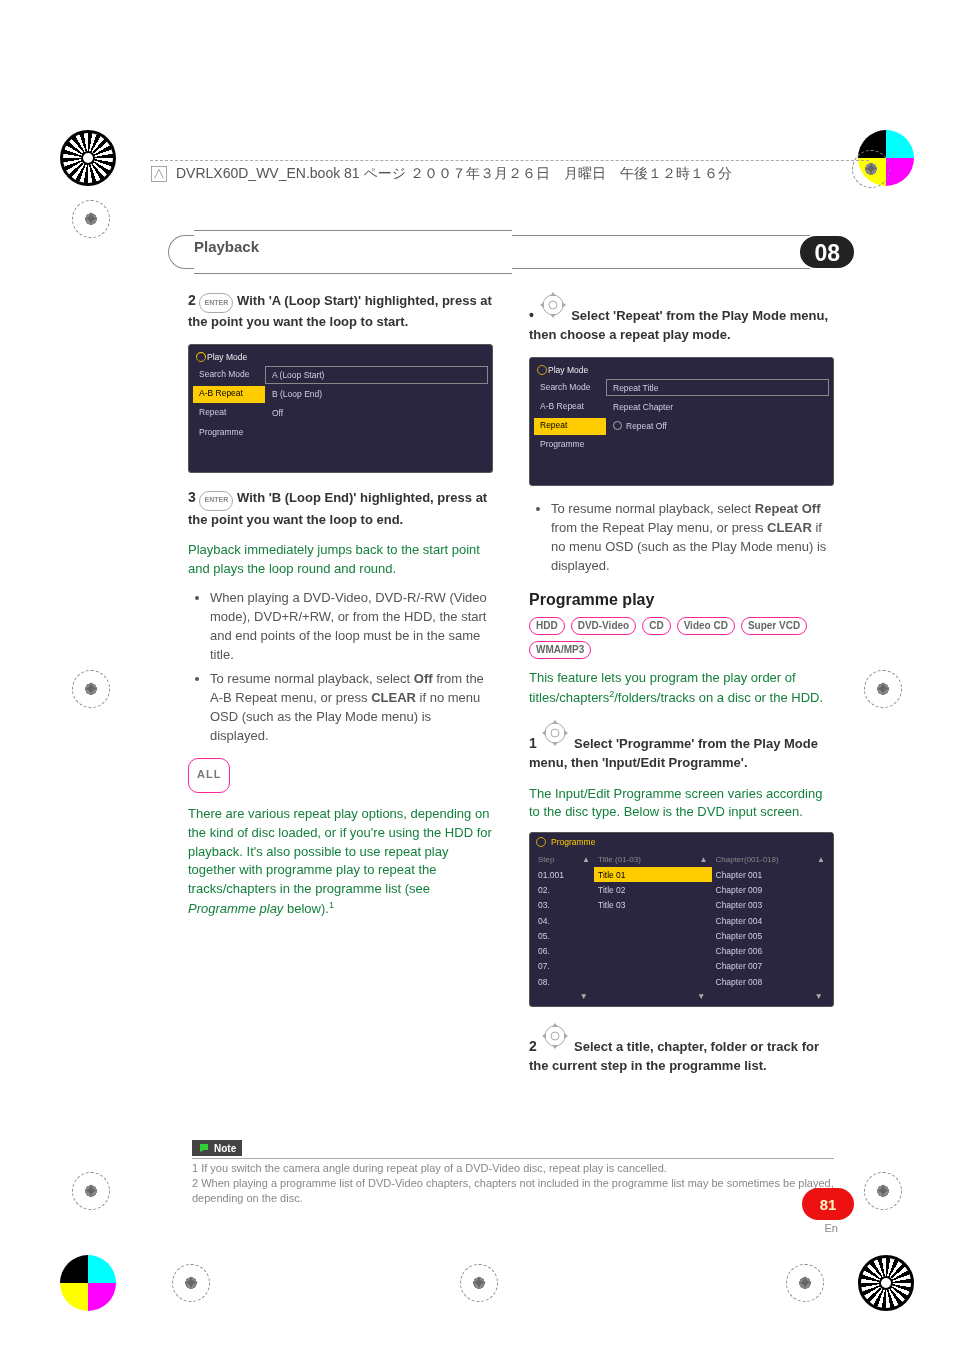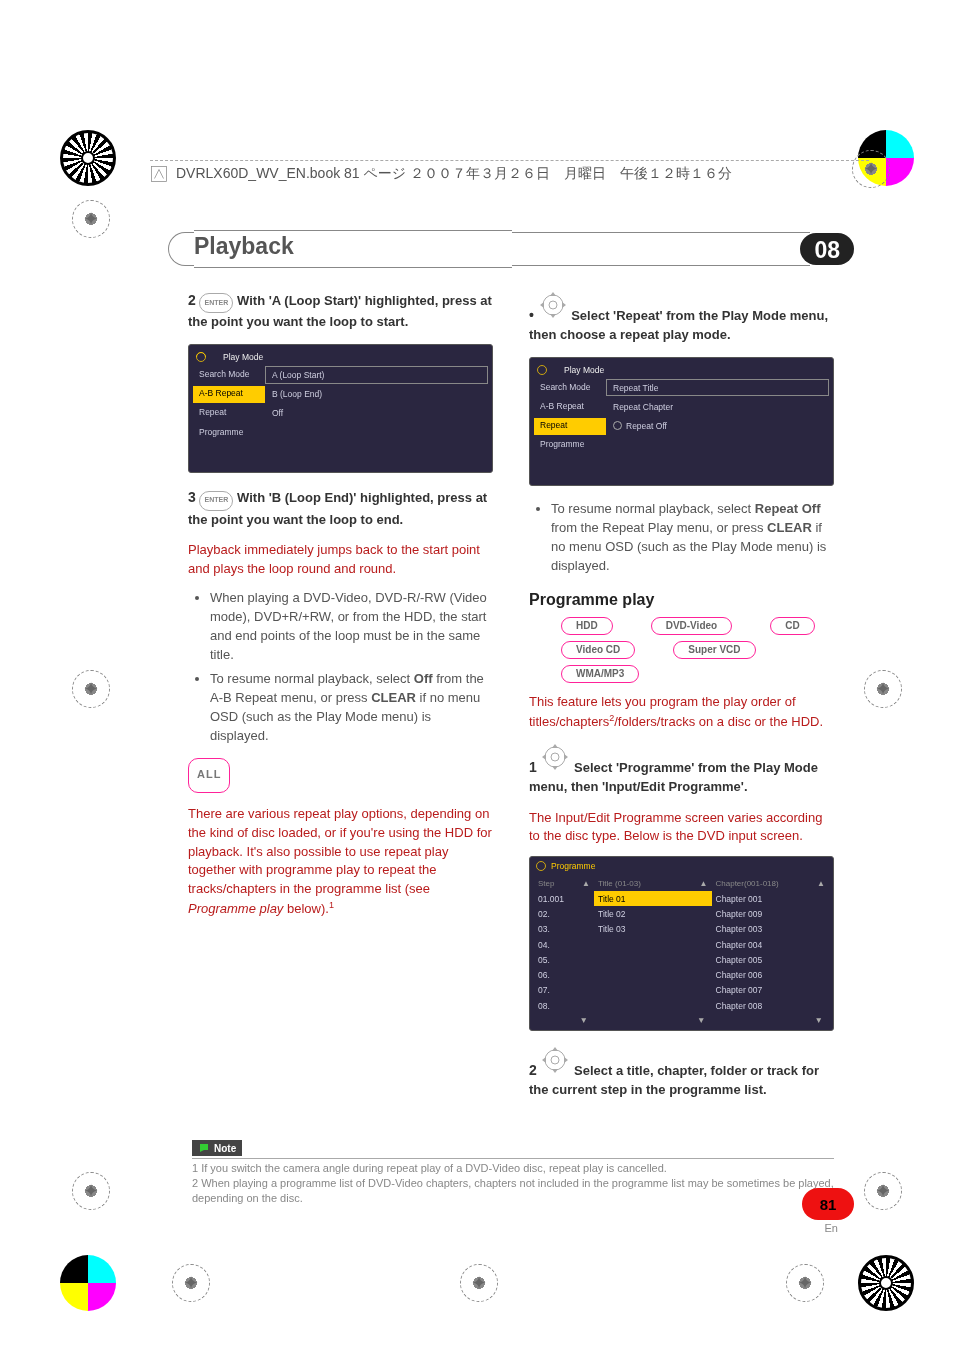--- a/index.html
+++ b/index.html
@@ -63,25 +63,25 @@
   .section-header .left {
     display: flex; align-items: center;
   }
   .section-header .cap {
     width: 26px; height: 34px;
     border: 1.5px solid #888;
     border-right: none;
     border-radius: 17px 0 0 17px;
   }
   .section-header .title {
-    font-size: 23px; font-weight: bold;
+    font-size: 15px; font-weight: bold;
     color: #555;
     border-top: 1.5px solid #888;
     border-bottom: 1.5px solid #888;
-    height: 38px; line-height: 31px;
+    height: 44px; line-height: 31px;
     padding-right: 20px;
     flex: 1;
   }
   .section-header .line {
     border-top: 1.5px solid #888;
     border-bottom: 1.5px solid #888;
     height: 34px; flex: 1;
   }
   .section-header .badge {
     background: #222; color: #fff;
@@ -120,21 +120,21 @@
   .menu-box {
     background: #2a2640;
     color: #cfcfe0;
     border: 1px solid #555;
     border-radius: 3px;
     font-size: 8.5px;
     padding: 4px;
     margin: 6px 0 14px 0;
   }
   .menu-header {
-    display: flex; align-items: center; gap: 16px;
+    display: flex; align-items: center; gap: 0;
     padding: 2px;
     color: #eee;
   }
   .menu-header svg { width: 12px; height: 12px; }
   .menu-row {
     display: flex;
     padding: 1px 0;
   }
   .menu-left {
     width: 72px; padding: 1.5px 6px;
@@ -146,44 +146,43 @@
     flex: 1; padding: 1.5px 6px; 
     border: 1px solid transparent;
   }
   .menu-right.boxed { border: 1px solid #888; }
   .radio::before {
     content: ""; display: inline-block;
     width: 7px; height: 7px; border: 1px solid #aaa; border-radius: 50%;
     margin-right: 4px; vertical-align: -1px;
   }
 
-  .body-text { margin: 4px 0 10px 0; color: #b91c1c; }
+  .body-text { margin: 4px 0 10px 0; color: #15803d; }
   ul { list-style: disc; padding-left: 22px; margin: 4px 0 12px 0; color: #555;}
   li { margin-bottom: 6px; }
 
   .subhead {
     font-weight: bold; font-size: 16px; color: #222;
     margin: 8px 0 6px 0;
   }
 
   .all-pill {
     display: inline-flex; align-items: center; justify-content: center;
     border: 1.5px solid #f29; color: #777;
     font-weight: bold; font-size: 11px; letter-spacing: 1px;
     height: 35px; padding: 0 8px; border-radius: 10px;
     margin-bottom: 8px;
   }
   .format-row { display: flex; gap: 6px; flex-wrap: wrap; margin: 6px 0 10px 0;}
   .fmt {
     display: inline-flex; align-items: center; justify-content: center;
     border: 1.5px solid #f29; color: #666;
     font-weight: bold; font-size: 10px;
-    height: 18px; padding: 0 14px; border-radius: 9px;
+    height: 18px; padding: 0 6px; border-radius: 9px;
     white-space: nowrap;
-    margin-left: 32px;
   }
 
   .prog-table {
     background: #2a2640;
     border: 1px solid #555;
     border-radius: 3px;
     font-size: 8.5px;
     color: #cfcfe0;
     margin: 6px 0 14px 0;
   }
@@ -218,21 +217,21 @@
     padding: 2px 6px;
     margin-bottom: 2px;
   }
   .note-band svg { width: 12px; height: 12px; }
   .note-text { border-top: 1px solid #aaa; padding-top: 2px; line-height: 1.35;}
 
   .page-badge {
     position: absolute;
     right: 100px; top: 1188px;
     width: 52px; height: 32px;
-    background: #e11; color: #000000;
+    background: #e11; color: #fef9c3;
     border-radius: 16px;
     display: flex; align-items: center; justify-content: center;
     font-weight: bold; font-size: 15px;
   }
   .page-lang {
     position: absolute;
     right: 116px; top: 1222px;
     font-size: 11px; color: #888;
   }
 

